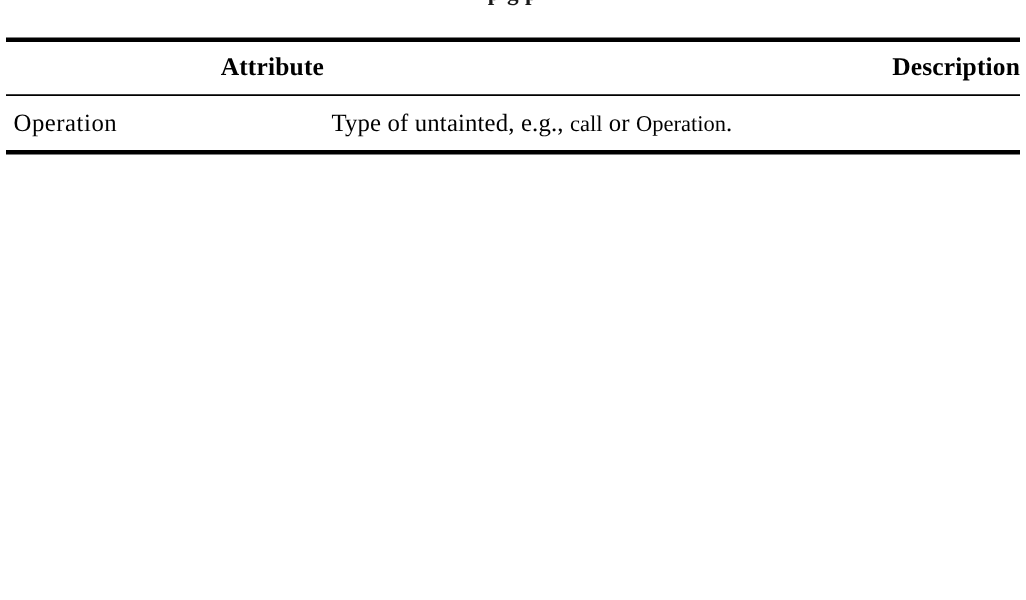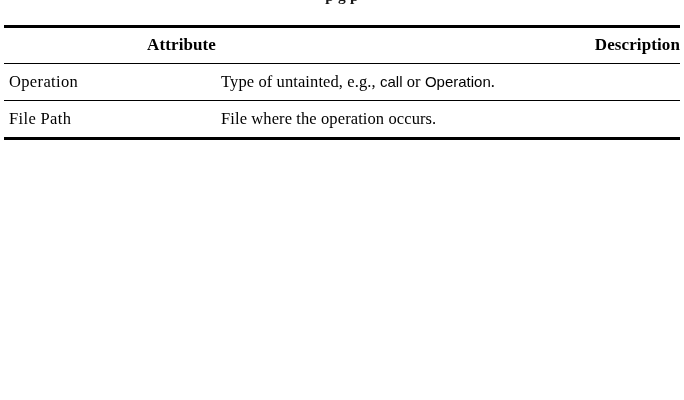--- a/index.html
+++ b/index.html
@@ -90,21 +90,21 @@
   }
   tbody td.desc-cell {
     font-weight: 400;
     letter-spacing: 0.1px;
   }
   tbody tr:last-child td {
     border-bottom: none;
   }
 
   code, .mono {
-    font-family: Liberation Sans, sans-serif;
+    font-family: Liberation Serif, serif;
     font-size: 15px;
     letter-spacing: 0;
   }
 </style>
 </head>
 <body>
 
 <div class="caption-remnant">p                          g   p</div>
 
 <div class="table-wrap">
@@ -120,22 +120,18 @@
       <tr>
         <th class="attr-head">Attribute</th>
         <th class="desc-head">Description</th>
       </tr>
     </thead>
     <tbody id="table-body">
         <tr>
           <td class="attr-cell">Operation</td>
           <td class="desc-cell"><span>Type of untainted, e.g., </span><span class="mono">call</span><span> or </span><span class="mono">Operation</span><span>.</span></td>
         </tr>
-        <tr>
-          <td class="attr-cell">File Path</td>
-          <td class="desc-cell"><span>File where the operation occurs.</span></td>
-        </tr>
       </tbody>
   </table>
 
   <div class="rule-bottom"></div>
 
 </div>
 
 </body></html>

